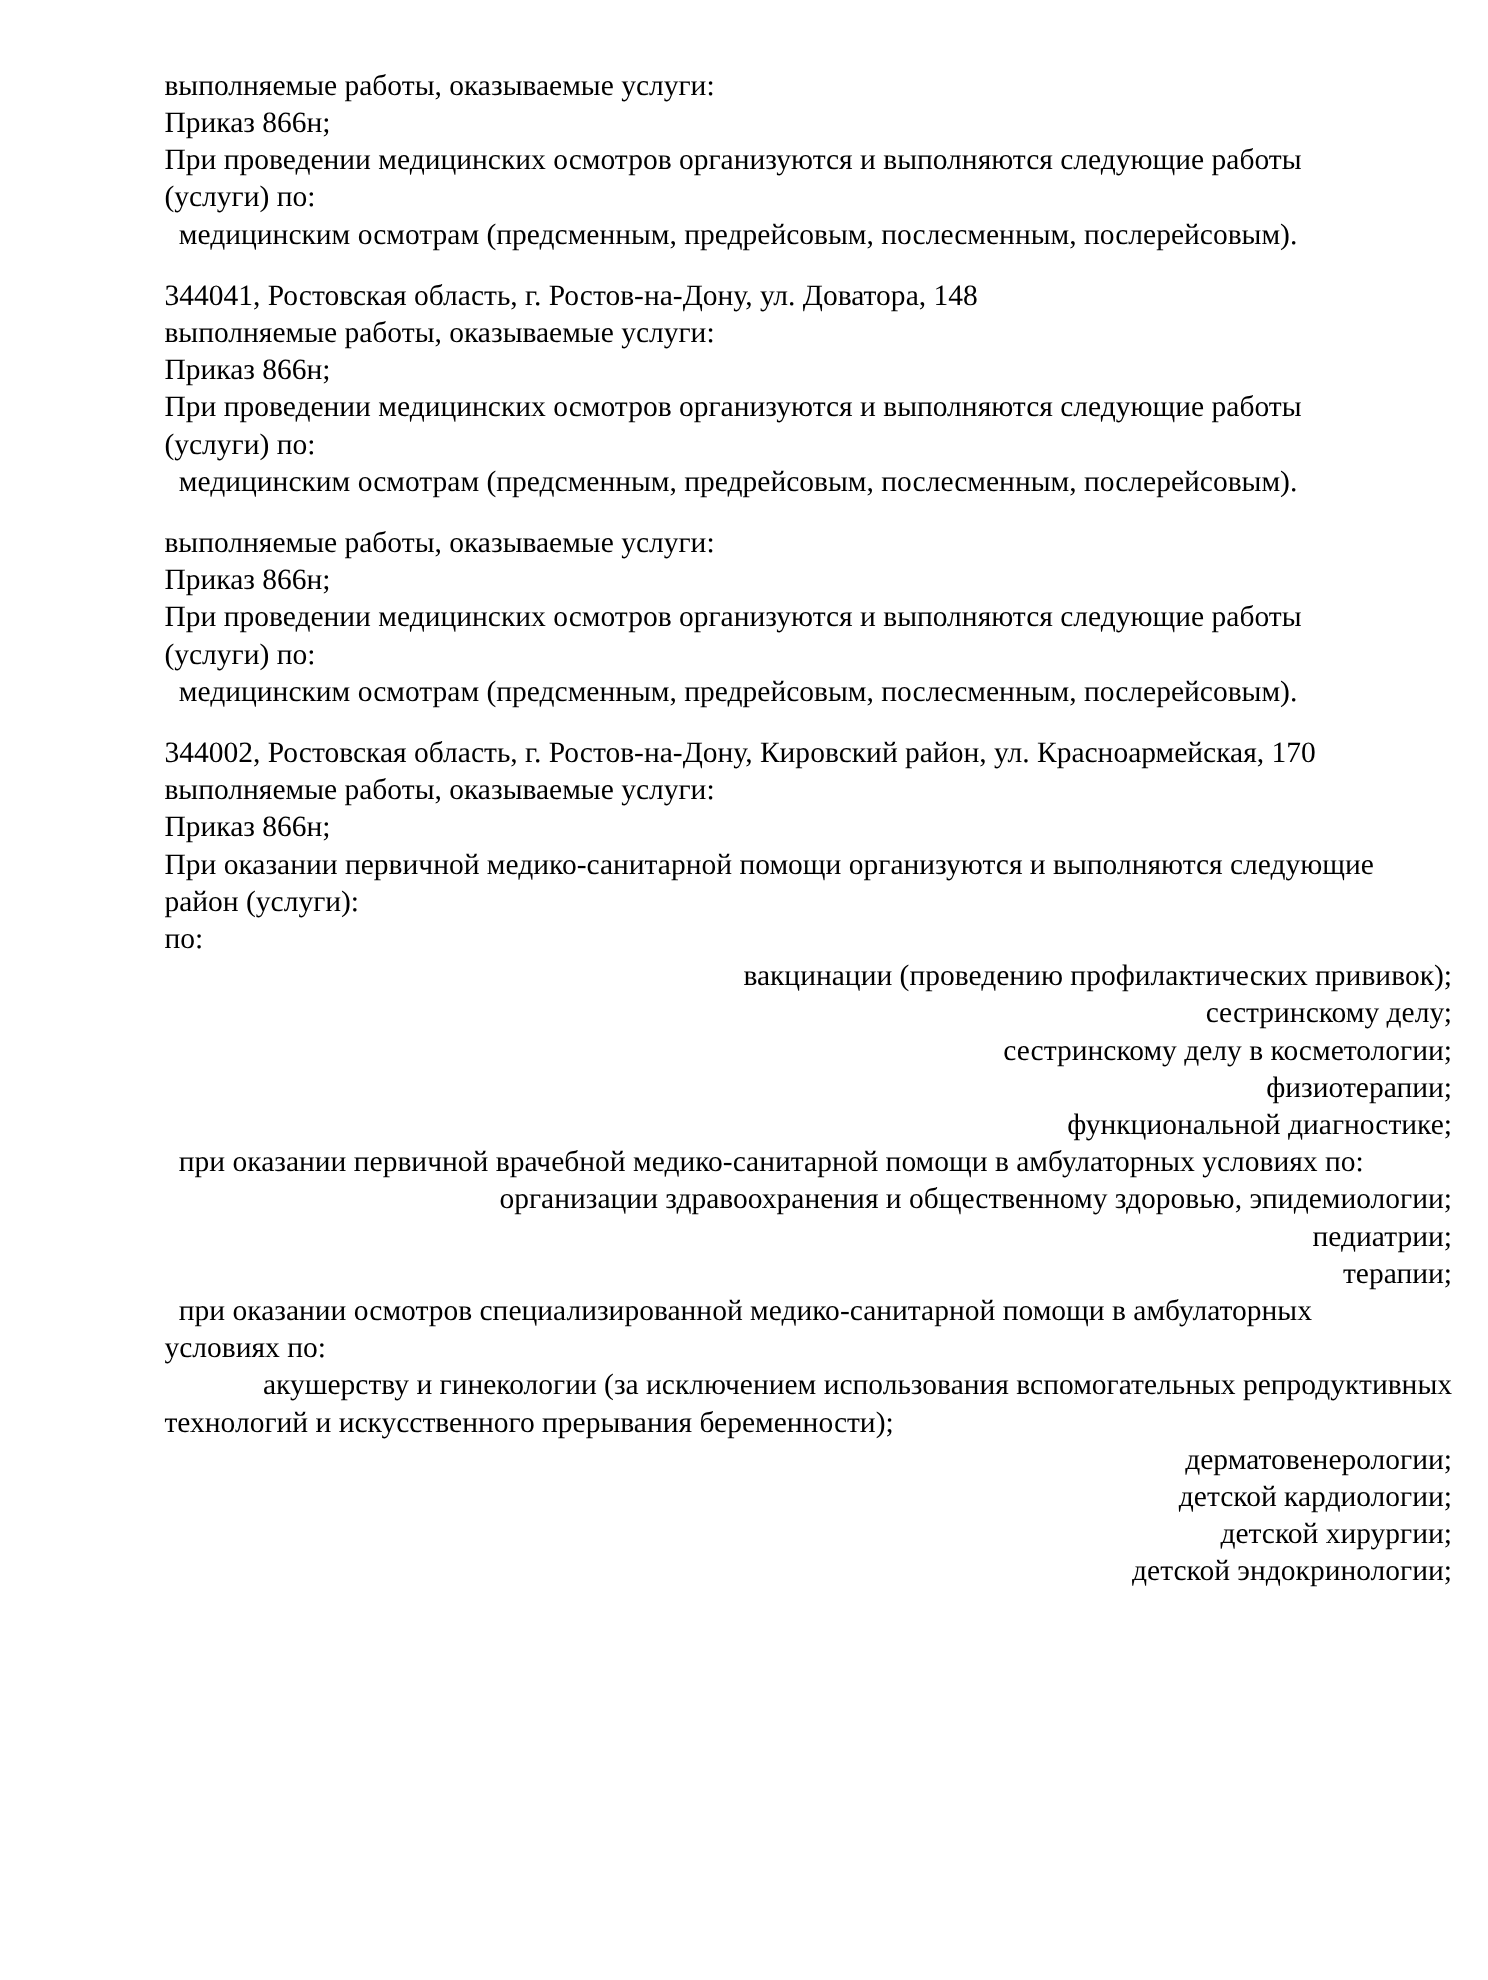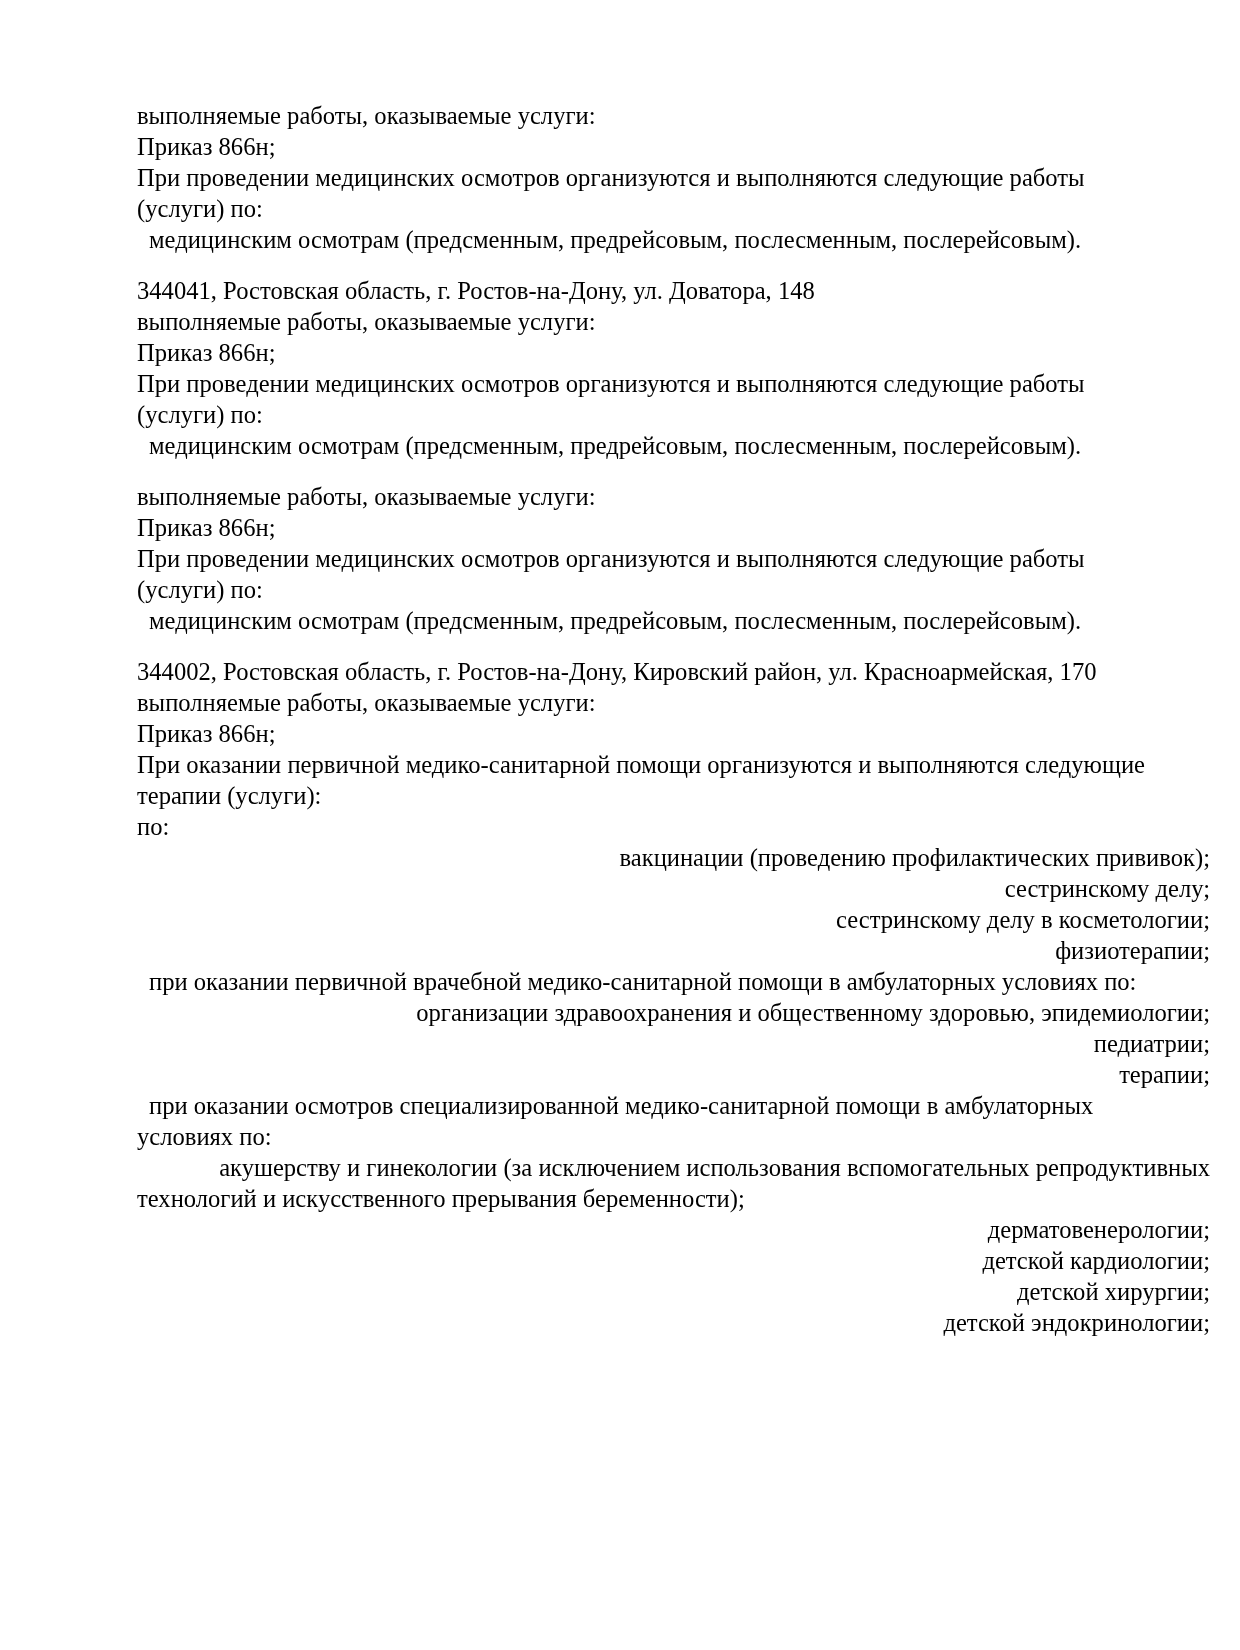--- a/index.html
+++ b/index.html
@@ -11,21 +11,21 @@
   .page {
     position: relative;
     width: 1240px;
     height: 1650px;
     background: #ffffff;
     color: #000000;
     font-family: "Liberation Serif", "DejaVu Serif", serif;
     font-size: 24.6px;
     line-height: 31px;
     box-sizing: border-box;
-    padding: 100px 30px 0 137px;
+    padding: 56px 30px 0 137px;
     overflow: hidden;
   }
   .block { margin: 0; }
   .block + .block { margin-top: 20px; }
   .line {
     white-space: nowrap;
     height: 31px;
   }
   .ind1 { padding-left: 12px; }
   .ind2 { padding-left: 25px; text-align: right; }
@@ -54,26 +54,27 @@
       <div class="line">Приказ 866н;</div>
       <div class="line">При проведении медицинских осмотров организуются и выполняются следующие работы</div>
       <div class="line">(услуги) по:</div>
       <div class="line ind1">медицинским осмотрам (предсменным, предрейсовым, послесменным, послерейсовым).</div>
     </section>
     <section class="block">
       <div class="line">344002, Ростовская область, г. Ростов-на-Дону, Кировский район, ул. Красноармейская, 170</div>
       <div class="line">выполняемые работы, оказываемые услуги:</div>
       <div class="line">Приказ 866н;</div>
       <div class="line">При оказании первичной медико-санитарной помощи организуются и выполняются следующие</div>
-      <div class="line">терапии (услуги):</div>
+      <div class="line">район (услуги):</div>
       <div class="line">по:</div>
       <div class="line ind2">вакцинации (проведению профилактических прививок);</div>
       <div class="line ind2">сестринскому делу;</div>
       <div class="line ind2">сестринскому делу в косметологии;</div>
       <div class="line ind2">физиотерапии;</div>
+      <div class="line ind2">функциональной диагностике;</div>
       <div class="line ind1">при оказании первичной врачебной медико-санитарной помощи в амбулаторных условиях по:</div>
       <div class="line ind2">организации здравоохранения и общественному здоровью, эпидемиологии;</div>
       <div class="line ind2">педиатрии;</div>
       <div class="line ind2">терапии;</div>
       <div class="line ind1">при оказании осмотров специализированной медико-санитарной помощи в амбулаторных</div>
       <div class="line">условиях по:</div>
       <div class="line ind2">акушерству и гинекологии (за исключением использования вспомогательных репродуктивных</div>
       <div class="line">технологий и искусственного прерывания беременности);</div>
       <div class="line ind2">дерматовенерологии;</div>
       <div class="line ind2">детской кардиологии;</div>

